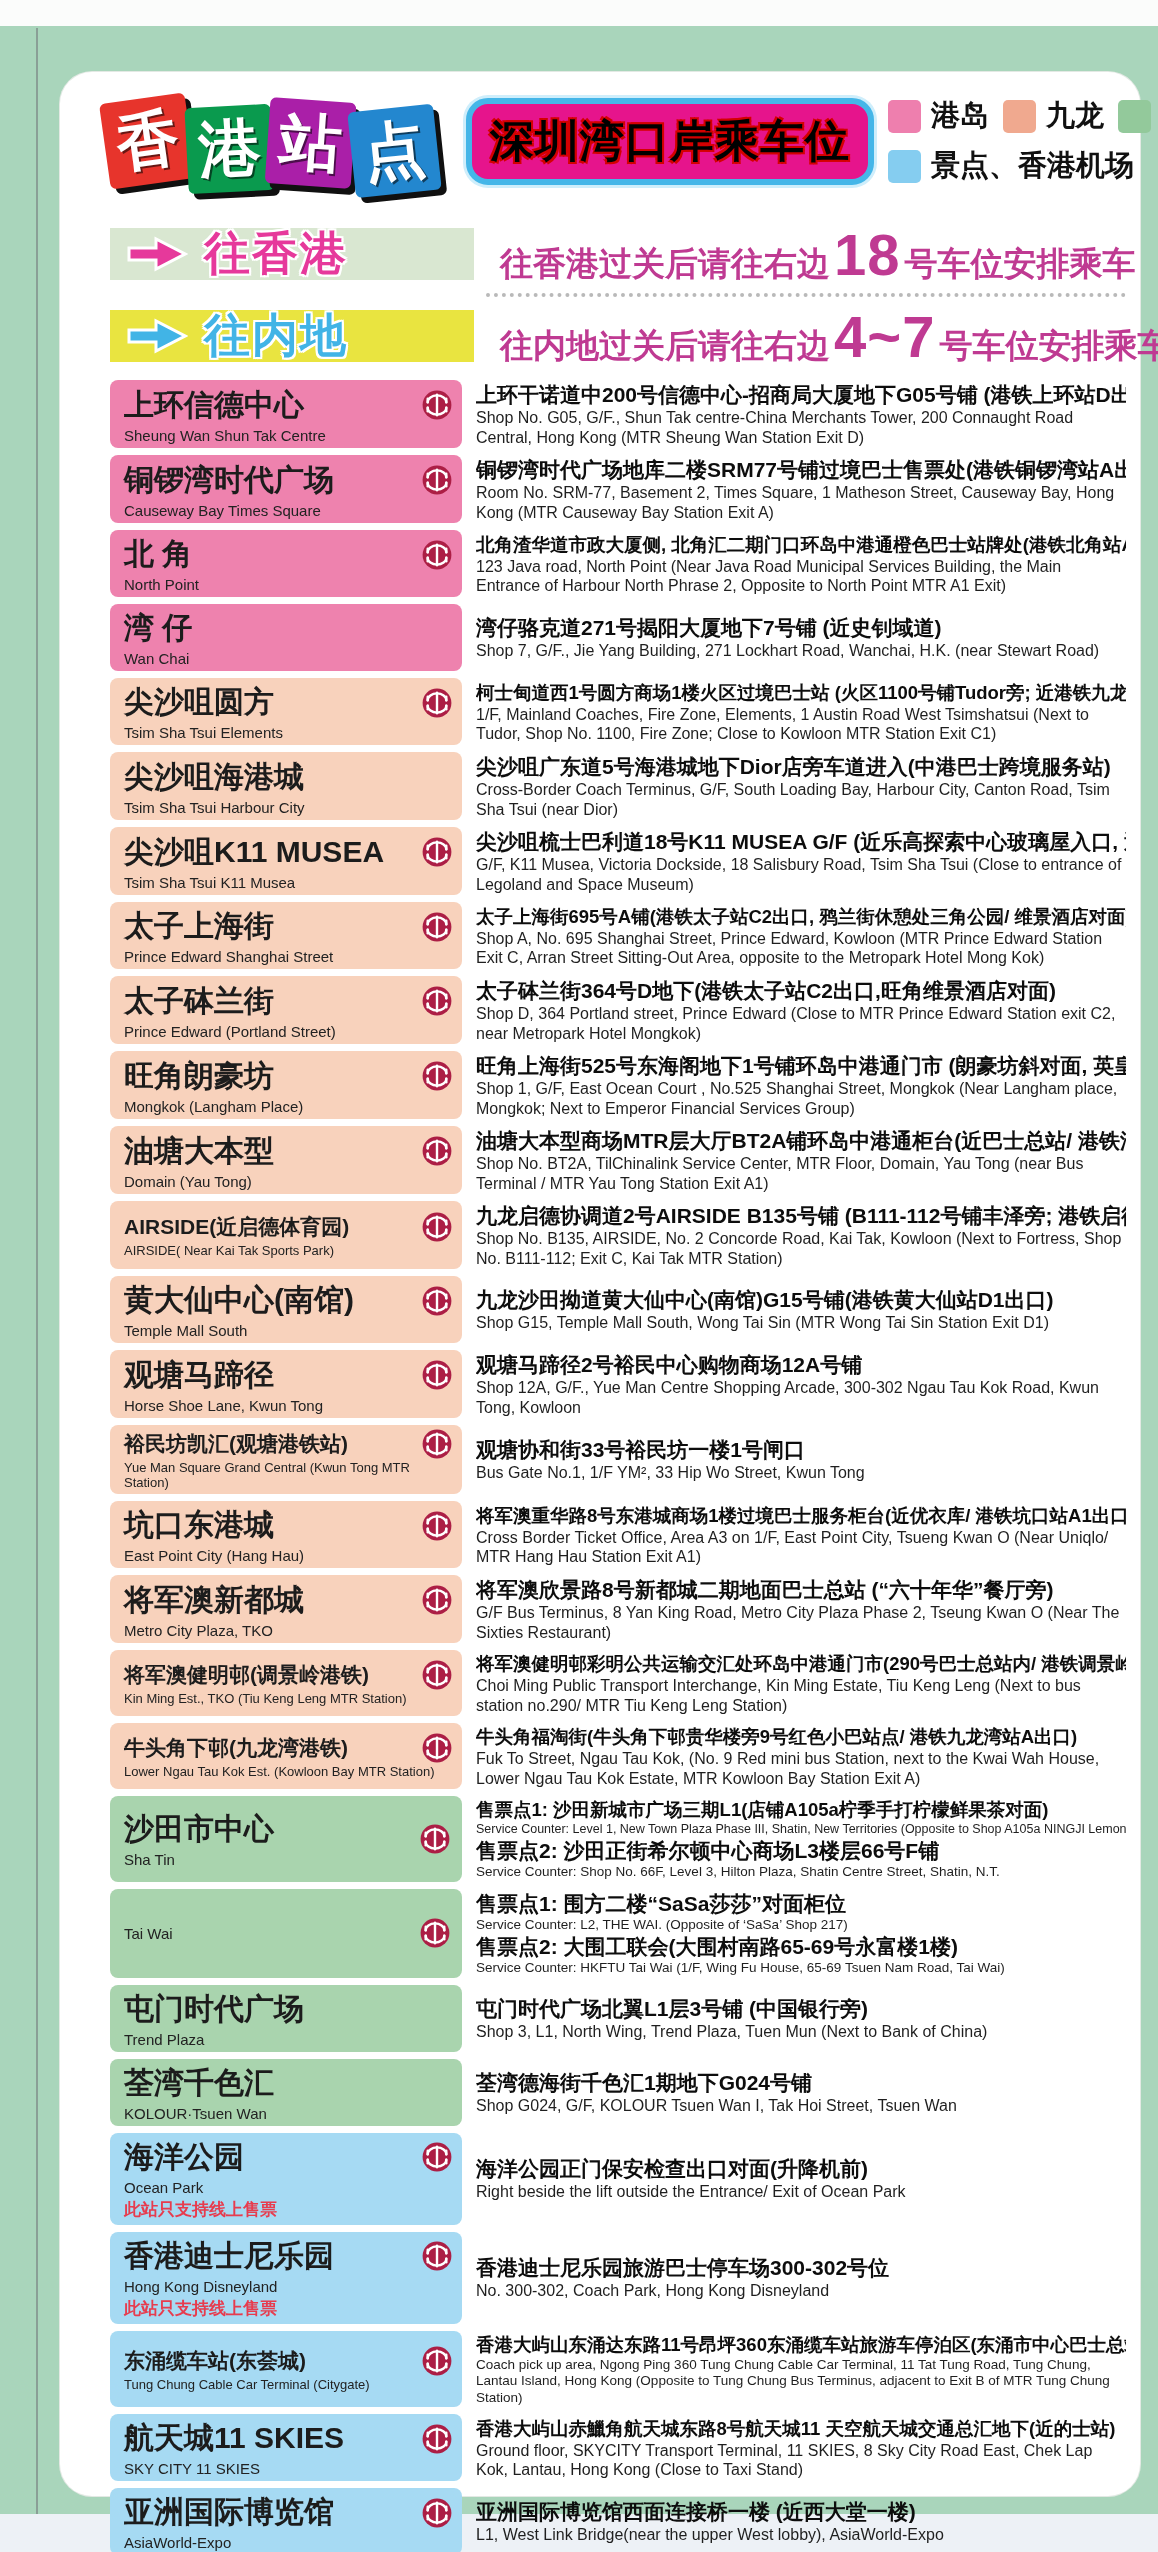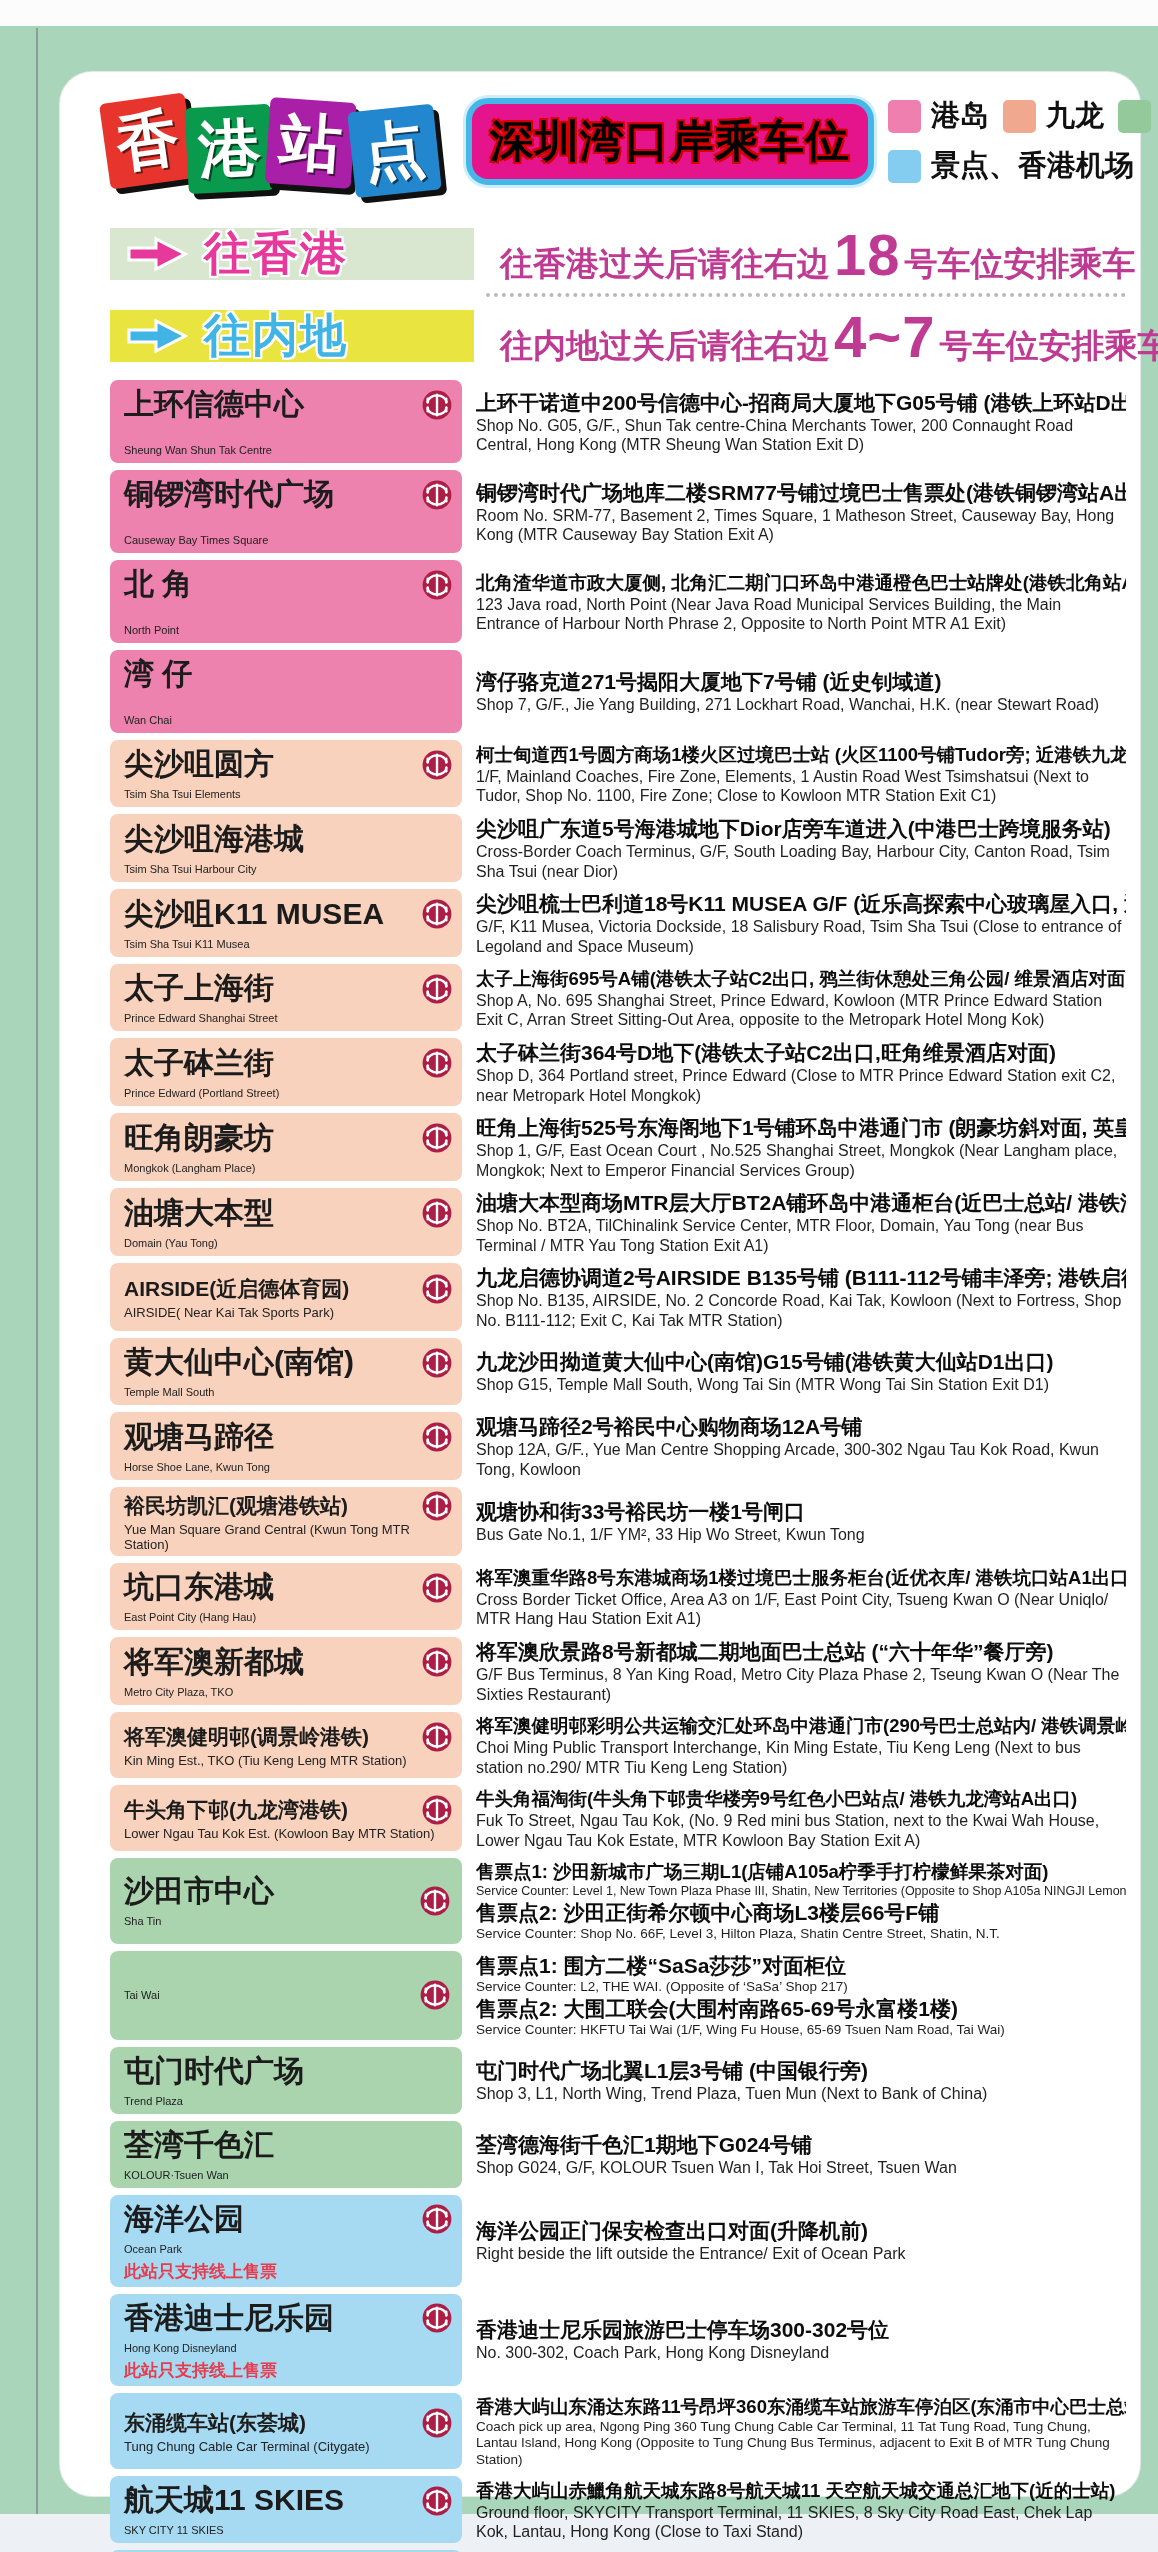--- a/index.html
+++ b/index.html
@@ -64,28 +64,28 @@
   .dir-num{font-size:58px;font-weight:800;margin:0 4px;letter-spacing:1px;}
   .dotline{border-top:4px dotted #b9b9b9;margin:5px 0 5px 376px;flex:none;}
 
   
   .rows{display:flex;flex-direction:column;gap:7px;margin-top:10px;flex:1;}
   .row{display:flex;align-items:stretch;}
   .lbl{
     width:352px;flex:none;border-radius:8px;padding:4px 10px 4px 14px;box-sizing:border-box;
     display:flex;flex-direction:column;justify-content:center;position:relative;
   }
-  .c-pink{background:#ee82ae;gap:16px;}
+  .c-pink{background:#ee82ae;}
   .c-salmon{background:#f8d2bc;border-radius:8px;}
   .c-green{background:#a9d4ae;}
   .c-blue{background:#a6daf3;}
   .nameline{display:flex;align-items:center;justify-content:space-between;}
   .zh-name{font-size:30px;font-weight:700;color:#1c1c1c;white-space:nowrap;letter-spacing:0;}
   .lbl.small .zh-name{font-size:21px;}
-  .en-name{font-size:11px;color:#222;line-height:17px;margin-top:1px;}
+  .en-name{font-size:15px;color:#222;line-height:17px;margin-top:1px;}
   .lbl.small .en-name{font-size:13px;line-height:15px;}
   .note{font-size:17px;font-weight:700;color:#e73c4e;margin-top:2px;}
   .mtr{width:30px;height:30px;flex:none;display:inline-flex;margin-left:6px;}
   .mtr svg{width:100%;height:100%;}
   .lbl.icon-mid .mtr-abs{position:absolute;right:12px;top:50%;transform:translateY(-50%);width:30px;height:30px;}
   .mtr-abs svg{width:100%;height:100%;}
   .addr{flex:1;padding:1px 0 1px 14px;display:flex;flex-direction:column;justify-content:center;min-width:0;}
   .ln{min-width:0;}
   .ln.zh{font-size:21px;line-height:27px;font-weight:700;color:#0d0d0d;white-space:nowrap;overflow:hidden;}
   .ln.zh-sm{font-size:18.5px;line-height:25px;font-weight:700;color:#0d0d0d;white-space:nowrap;overflow:hidden;}

